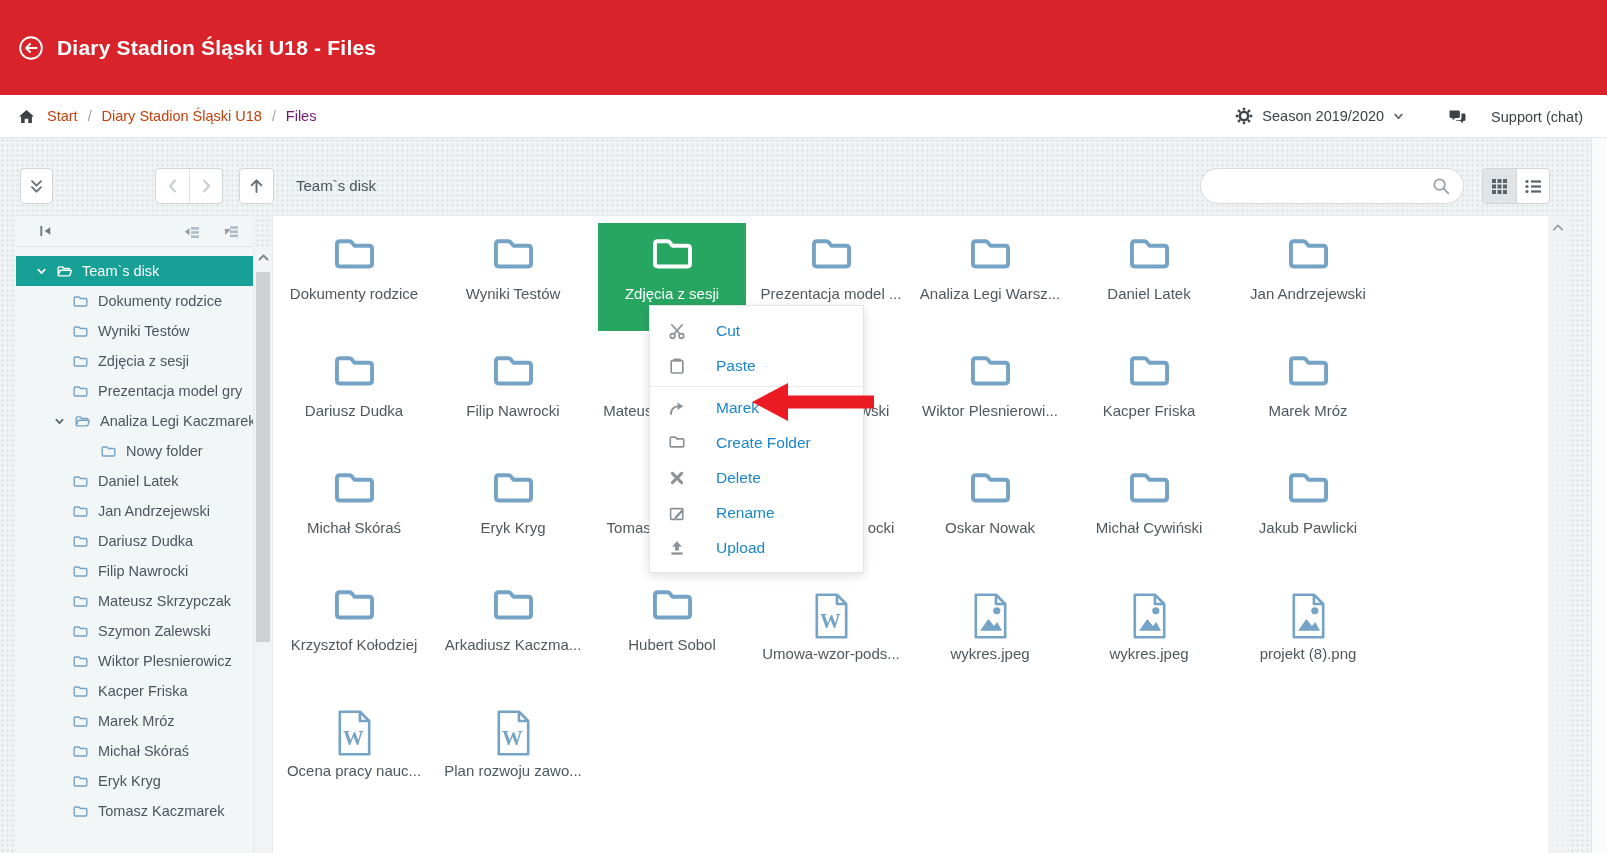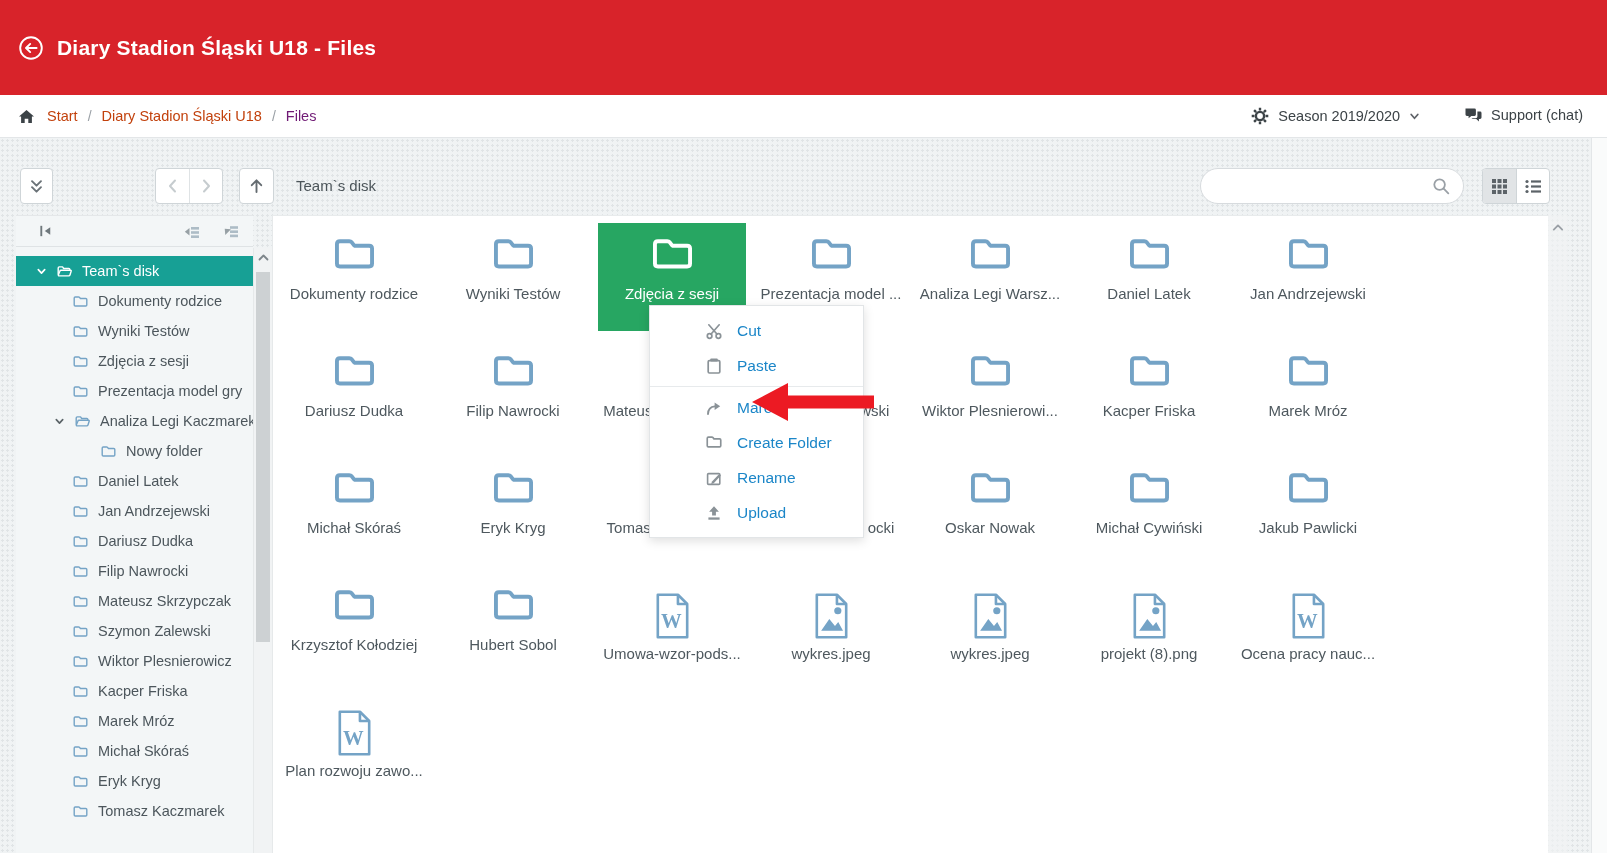--- a/index.html
+++ b/index.html
@@ -17,24 +17,24 @@
     display:flex;align-items:center;padding-left:18px;gap:13px;}
   .appbar h1{color:#fff;font-size:21px;font-weight:bold;letter-spacing:.2px;}
 
   
   .crumbbar{position:absolute;top:95px;left:0;right:0;height:43px;background:#fff;
     border-bottom:1px solid #e3e6e8;display:flex;align-items:center;padding:0 24px 0 18px;}
   .crumbbar .home{display:flex;margin-right:12px;}
   .crumb{font-size:14.5px;color:#c2410c;white-space:nowrap;}
   .crumb.muted{color:#701a75;}
   .crumb-sep{color:#9aa0a6;margin:0 10px;font-size:14px;}
-  .crumb-right{margin-left:auto;display:flex;align-items:flex-start;}
+  .crumb-right{margin-left:auto;display:flex;align-items:flex-end;}
   .crumb-right .lbl{font-size:14.5px;color:#3c4347;}
   .season{display:flex;align-items:center;gap:9px;cursor:pointer;}
-  .support{display:flex;align-items:center;gap:8px;margin-left:44px;cursor:pointer;}
+  .support{display:flex;align-items:center;gap:24px;margin-left:44px;cursor:pointer;}
 
   
   .shell{position:absolute;top:138px;left:0;right:0;bottom:0;background:#f0f3f4;
     background-image:radial-gradient(#e0e4e6 1px, transparent 1.2px);background-size:5px 5px;}
 
   
   .btn{position:absolute;top:30px;height:36px;background:#fff;border:1px solid #cfd5d8;
     border-radius:4px;display:flex;align-items:center;justify-content:center;cursor:pointer;}
   .btn-collapse{left:20px;width:33px;}
   .navgroup{position:absolute;left:155px;top:30px;height:36px;display:flex;background:#fff;
@@ -98,22 +98,22 @@
 
   
   .main-scroll{position:absolute;right:39px;top:77px;width:20px;bottom:0;background:rgba(241,243,244,.65);}
   .main-scroll .chev{position:absolute;top:8px;left:0;right:0;display:flex;justify-content:center;color:#9aa0a6;}
   .page-scroll{position:absolute;right:0;top:0;width:16px;bottom:0;background:#fafbfb;
     border-left:1px solid #e3e6e8;}
 
   
   .menu{position:absolute;left:649px;top:167px;width:215px;background:#fff;
     border:1px solid #e2e5e7;box-shadow:0 3px 10px rgba(0,0,0,.13);padding:7px 0;z-index:20;}
-  .menu-item{height:35px;display:flex;align-items:center;gap:14px;padding:0 18px;
-    font-size:15.5px;color:var(--blue);cursor:pointer;margin-left:37px;}
+  .menu-item{height:35px;display:flex;align-items:center;gap:30px;padding:0 18px;
+    font-size:15.5px;color:var(--blue);cursor:pointer;}
   .mi-icon{width:18px;height:18px;display:flex;color:#8a9297;flex:none;}
   .menu-sep{height:1px;background:#e7eaec;margin:3px 0;}
 
   
   .arrow{position:absolute;left:752px;top:245px;z-index:30;pointer-events:none;}
 </style>
 </head>
 <body>
 
 <header class="appbar">
@@ -610,20 +610,28 @@
             </svg>
           </div>
           <div class="tile-lbl">Krzysztof Kołodziej</div>
         </div>
         <div class="tile">
           <div class="iconbox">
             <svg class="gfold" viewBox="0 0 24 20" fill="none">
               <path d="M3 7 V5.7 Q3 4.2 4.5 4.2 h4.8 q.8 0 1.3.6 l1.3 1.7 h7.6 Q21 6.5 21 8 v7.7 q0 1.5-1.5 1.5 h-15 Q3 17.2 3 15.7 Z" stroke="currentColor" stroke-width="2" stroke-linejoin="round"></path>
             </svg>
           </div>
+          <div class="tile-lbl">Arkadiusz Kaczma...</div>
+        </div>
+        <div class="tile">
+          <div class="iconbox">
+            <svg class="gfold" viewBox="0 0 24 20" fill="none">
+              <path d="M3 7 V5.7 Q3 4.2 4.5 4.2 h4.8 q.8 0 1.3.6 l1.3 1.7 h7.6 Q21 6.5 21 8 v7.7 q0 1.5-1.5 1.5 h-15 Q3 17.2 3 15.7 Z" stroke="currentColor" stroke-width="2" stroke-linejoin="round"></path>
+            </svg>
+          </div>
           <div class="tile-lbl">Hubert Sobol</div>
         </div>
         <div class="tile file">
           <div class="iconbox">
             <svg class="gdoc" viewBox="0 0 34 44">
               <path d="M3.5 2.5 H22 L30.5 11 V41.5 H3.5 Z" fill="#fff" stroke="currentColor" stroke-width="2.4" stroke-linejoin="round"></path>
               <path d="M22 2.5 V11 H30.5" fill="none" stroke="currentColor" stroke-width="2.4" stroke-linejoin="round"></path>
               <text x="16" y="33" text-anchor="middle" font-family="'Liberation Serif',serif" font-weight="bold" font-size="19" fill="currentColor">W</text>
             </svg>
           </div>
@@ -727,20 +735,28 @@
         <span class="mi-icon">
           <svg width="18" height="15" viewBox="0 0 24 20" fill="none">
             <path d="M3 7 V5.7 Q3 4.2 4.5 4.2 h4.8 q.8 0 1.3.6 l1.3 1.7 h7.6 Q21 6.5 21 8 v7.7 q0 1.5-1.5 1.5 h-15 Q3 17.2 3 15.7 Z" stroke="currentColor" stroke-width="2.2" stroke-linejoin="round"></path>
           </svg>
         </span>
         <span class="mi-lbl">Create Folder</span>
       </div>
       <div class="menu-item">
         <span class="mi-icon">
           <svg width="18" height="18" viewBox="0 0 18 18">
+            <path d="M4.4 4.4 L13.6 13.6 M13.6 4.4 L4.4 13.6" stroke="currentColor" stroke-width="3" stroke-linecap="round"></path>
+          </svg>
+        </span>
+        <span class="mi-lbl">Delete</span>
+      </div>
+      <div class="menu-item">
+        <span class="mi-icon">
+          <svg width="18" height="18" viewBox="0 0 18 18">
             <rect x="2.6" y="4.6" width="12.2" height="10.8" rx="1" fill="none" stroke="currentColor" stroke-width="1.6"></rect>
             <path d="M7 12.6 l7.2-7.6 1.7 1.6 -7.2 7.6 -2.5.8 z" fill="currentColor"></path>
           </svg>
         </span>
         <span class="mi-lbl">Rename</span>
       </div>
       <div class="menu-item">
         <span class="mi-icon">
           <svg width="18" height="18" viewBox="0 0 18 18" fill="currentColor">
             <polygon points="9,2.2 13.9,7.7 10.9,7.7 10.9,11.6 7.1,11.6 7.1,7.7 4.1,7.7"></polygon>

